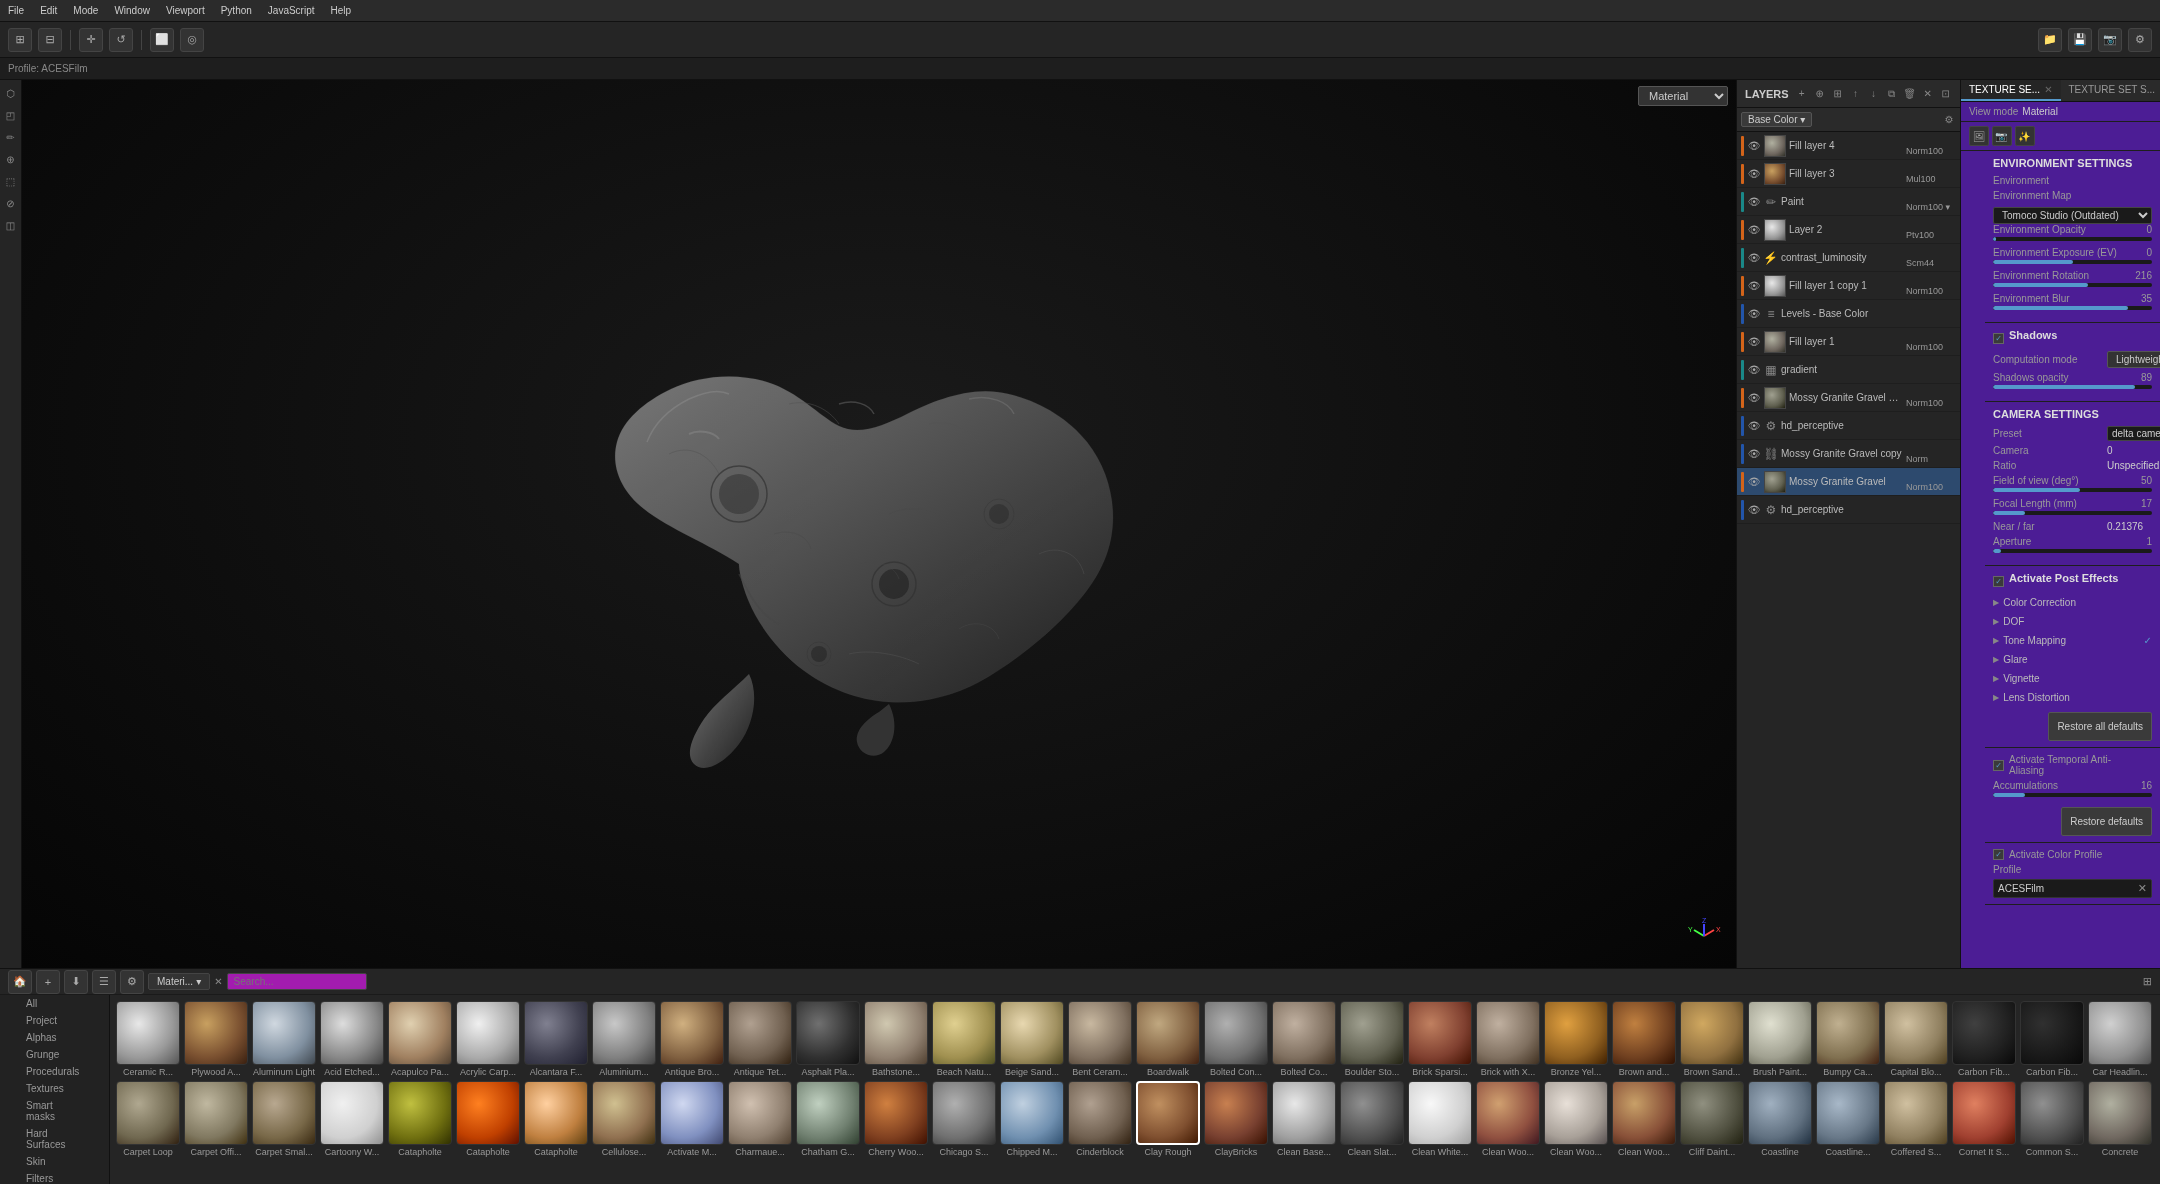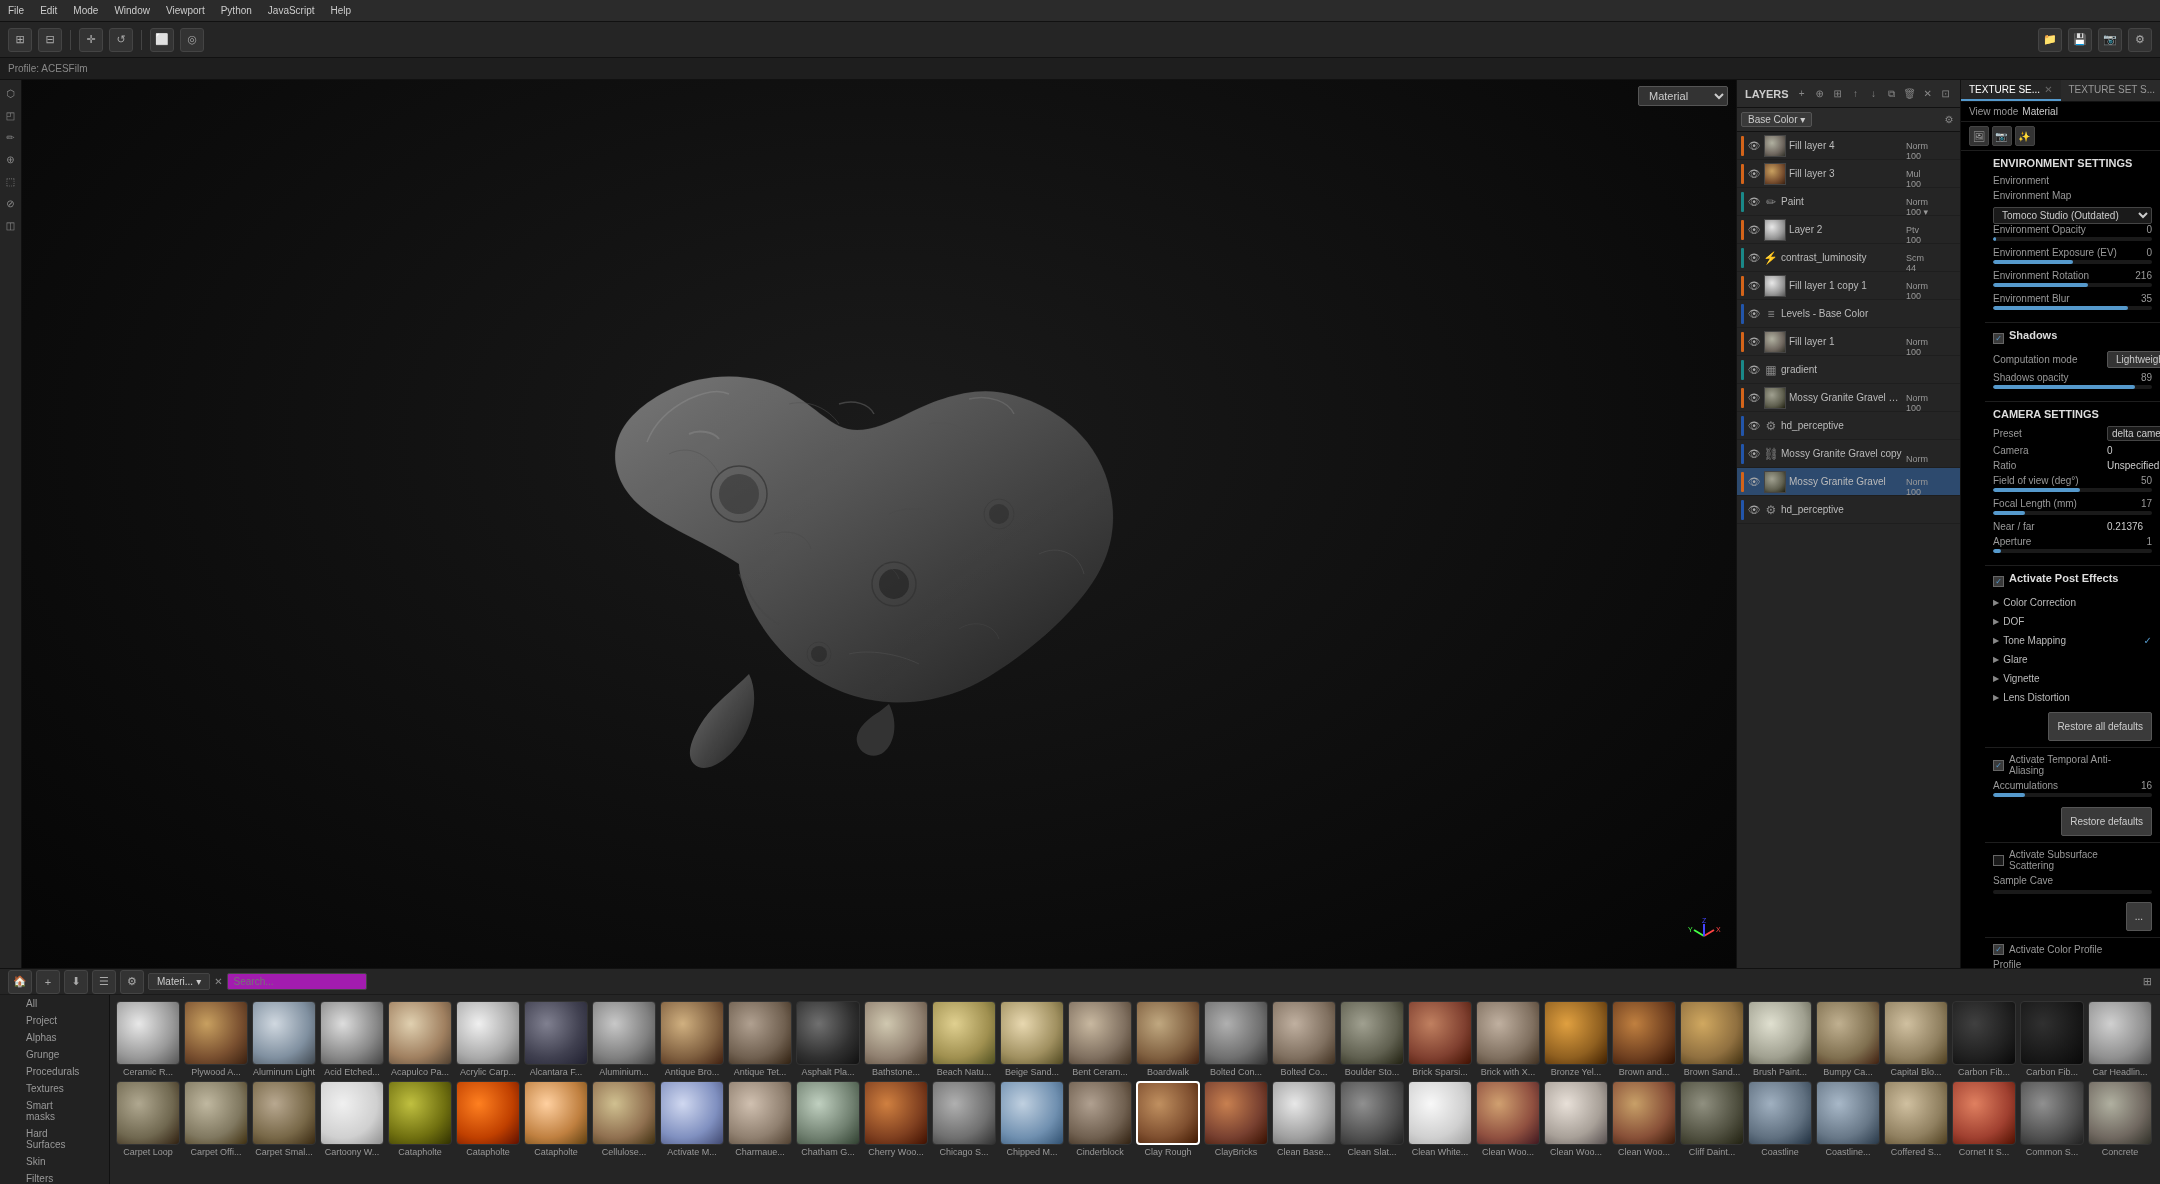--- a/index.html
+++ b/index.html
@@ -242,42 +242,41 @@
     }
     .layer-name {
       font-size: 10px;
       color: #bbb;
       white-space: nowrap;
       overflow: hidden;
       text-overflow: ellipsis;
     }
     .layer-right {
       display: flex;
-      flex-direction: column;
-      align-items: flex-start;
+      align-items: center;
       font-size: 9px;
       color: #888;
       flex-shrink: 0;
       min-width: 50px;
       margin-top: 10px;
     }
     .layer-mode { font-size: 9px; color: #999; }
     .layer-opacity { font-size: 9px; color: #999; }
 
     .layer-color-bar {
       width: 3px;
       height: 20px;
       flex-shrink: 0;
       border-radius: 1px;
     }
 
     
     .properties-panel {
       width: 200px;
-      background: #000000;
+      background: #4c1d95;
       border-left: 1px solid #111;
       display: flex;
       flex-direction: column;
       overflow-y: auto;
     }
 
     .prop-section {
       padding: 6px 8px;
       border-bottom: 1px solid #1e1e1e;
     }
@@ -1233,35 +1232,20 @@
             </div>
             <div class="prop-slider">
               <div class="prop-slider-fill" style="width:20%"></div>
             </div>
           </div>
           <div style="display:flex;justify-content:flex-end;">
             <button class="btn-restore">Restore defaults</button>
           </div>
         </div>
 
-        <div class="prop-section">
-          <div class="prop-checkbox-row">
-            <div class="prop-checkbox" style="background:#1a1a1a;"></div>
-            <span class="prop-label">Activate Subsurface Scattering</span>
-          </div>
-          <div class="prop-row">
-            <span class="prop-label">Sample Cave</span>
-          </div>
-          <div class="prop-slider">
-            <div class="prop-slider-fill" style="width:0%"></div>
-          </div>
-          <div style="display:flex;justify-content:flex-end;margin-top:4px;">
-            <button class="btn-restore">...</button>
-          </div>
-        </div>
 
         <div class="prop-section">
           <div class="prop-checkbox-row">
             <div class="prop-checkbox">✓</div>
             <span class="prop-label">Activate Color Profile</span>
           </div>
           <div class="prop-row">
             <span class="prop-label">Profile</span>
           </div>
           <div class="profile-item">

